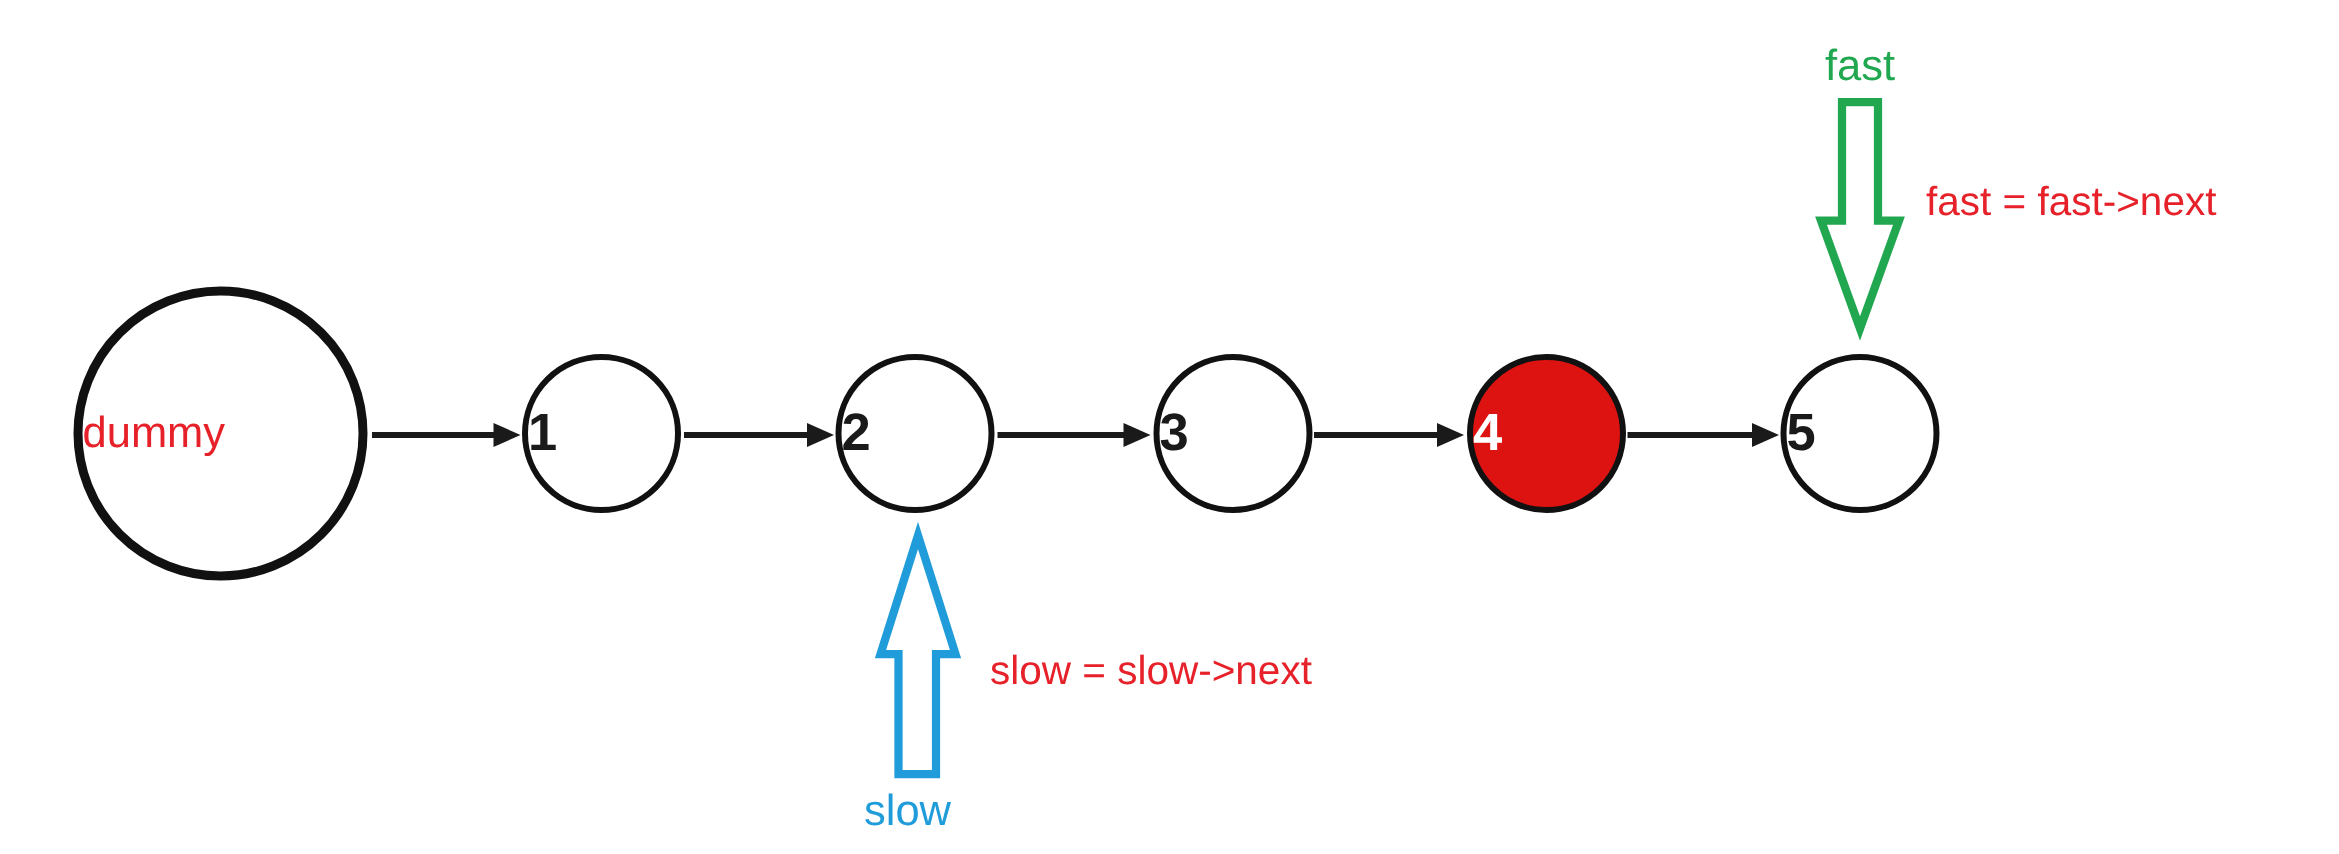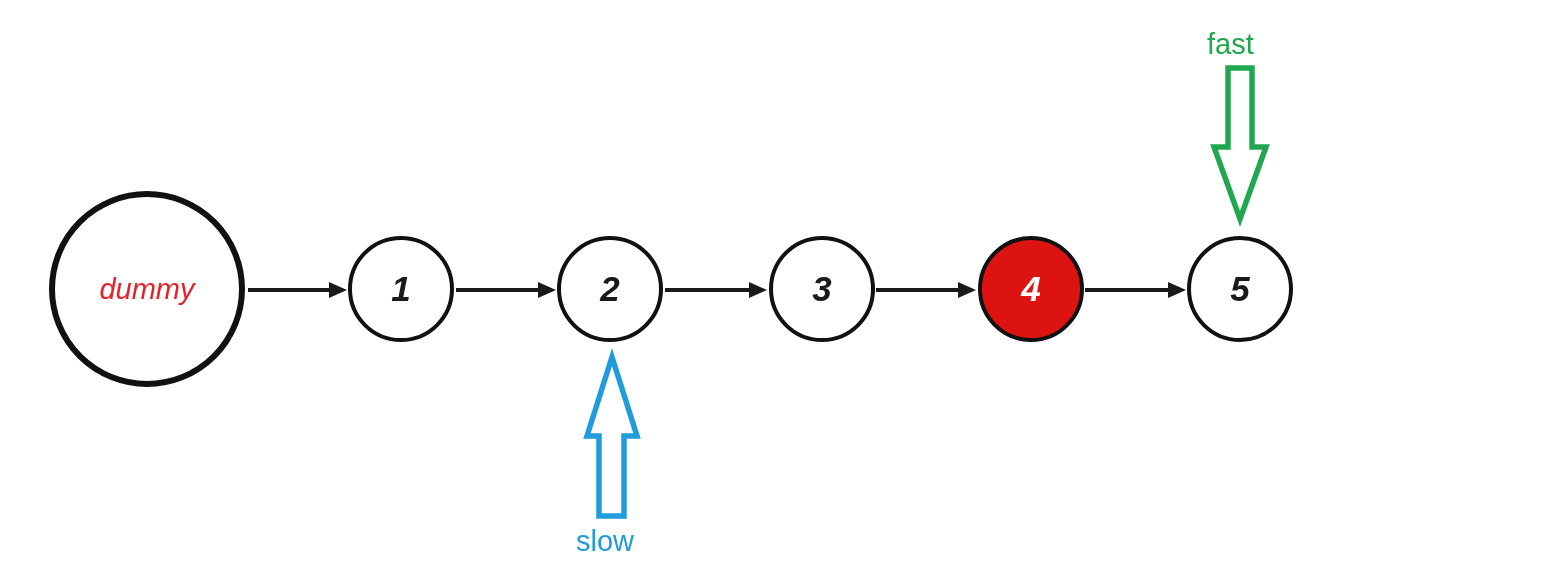--- a/index.html
+++ b/index.html
@@ -33,43 +33,41 @@
   .connector-head { fill: var(--connector); stroke: none; }
   .block-arrow-green { fill: none; stroke: var(--fast-green); stroke-width: 5.5; stroke-linejoin: miter; }
   .block-arrow-blue  { fill: none; stroke: var(--slow-blue);  stroke-width: 5.5; stroke-linejoin: miter; }
   .node {
     position: absolute;
     border-radius: 50%;
     border: 4px solid var(--node-border);
     background: #ffffff;
     display: flex;
     align-items: center;
-    justify-content: center;
     font-weight: bold;
     font-size: 35px;
     color: var(--node-text);
-    font-style: italic;
   }
   .node-sm { width: 106px; height: 106px; top: 236px; }
   .node-dummy {
     left: 49px; top: 191px;
     width: 196px; height: 196px;
     border-width: 6px;
     font-size: 29px;
     font-weight: normal;
     color: var(--label-red);
   }
   .node-highlight {
     background: var(--highlight-fill);
     color: var(--highlight-text);
   }
   .ann { position: absolute; white-space: nowrap; }
   .ann-fast-label {
     left: 1207px; top: 28px; width: 66px;
-    text-align: left;
+    text-align: center;
     color: var(--fast-green); font-size: 29px;
   }
   .ann-fast-stmt {
     left: 1284px; top: 119px;
     color: var(--label-red); font-size: 27px;
   }
   .ann-slow-stmt {
     left: 660px; top: 432px;
     color: var(--label-red); font-size: 27px;
   }
@@ -131,15 +129,17 @@
     <span>3</span>
   </div>
   <div class="node node-sm node-highlight" style="left:978px">
     <span>4</span>
   </div>
   <div class="node node-sm" style="left:1187px">
     <span>5</span>
   </div>
 
   <div class="ann ann-fast-label">fast</div>
+  <div class="ann ann-fast-stmt">fast = fast-&gt;next</div>
+  <div class="ann ann-slow-stmt">slow = slow-&gt;next</div>
   <div class="ann ann-slow-label">slow</div>
 
 </div>
 
 </body></html>

